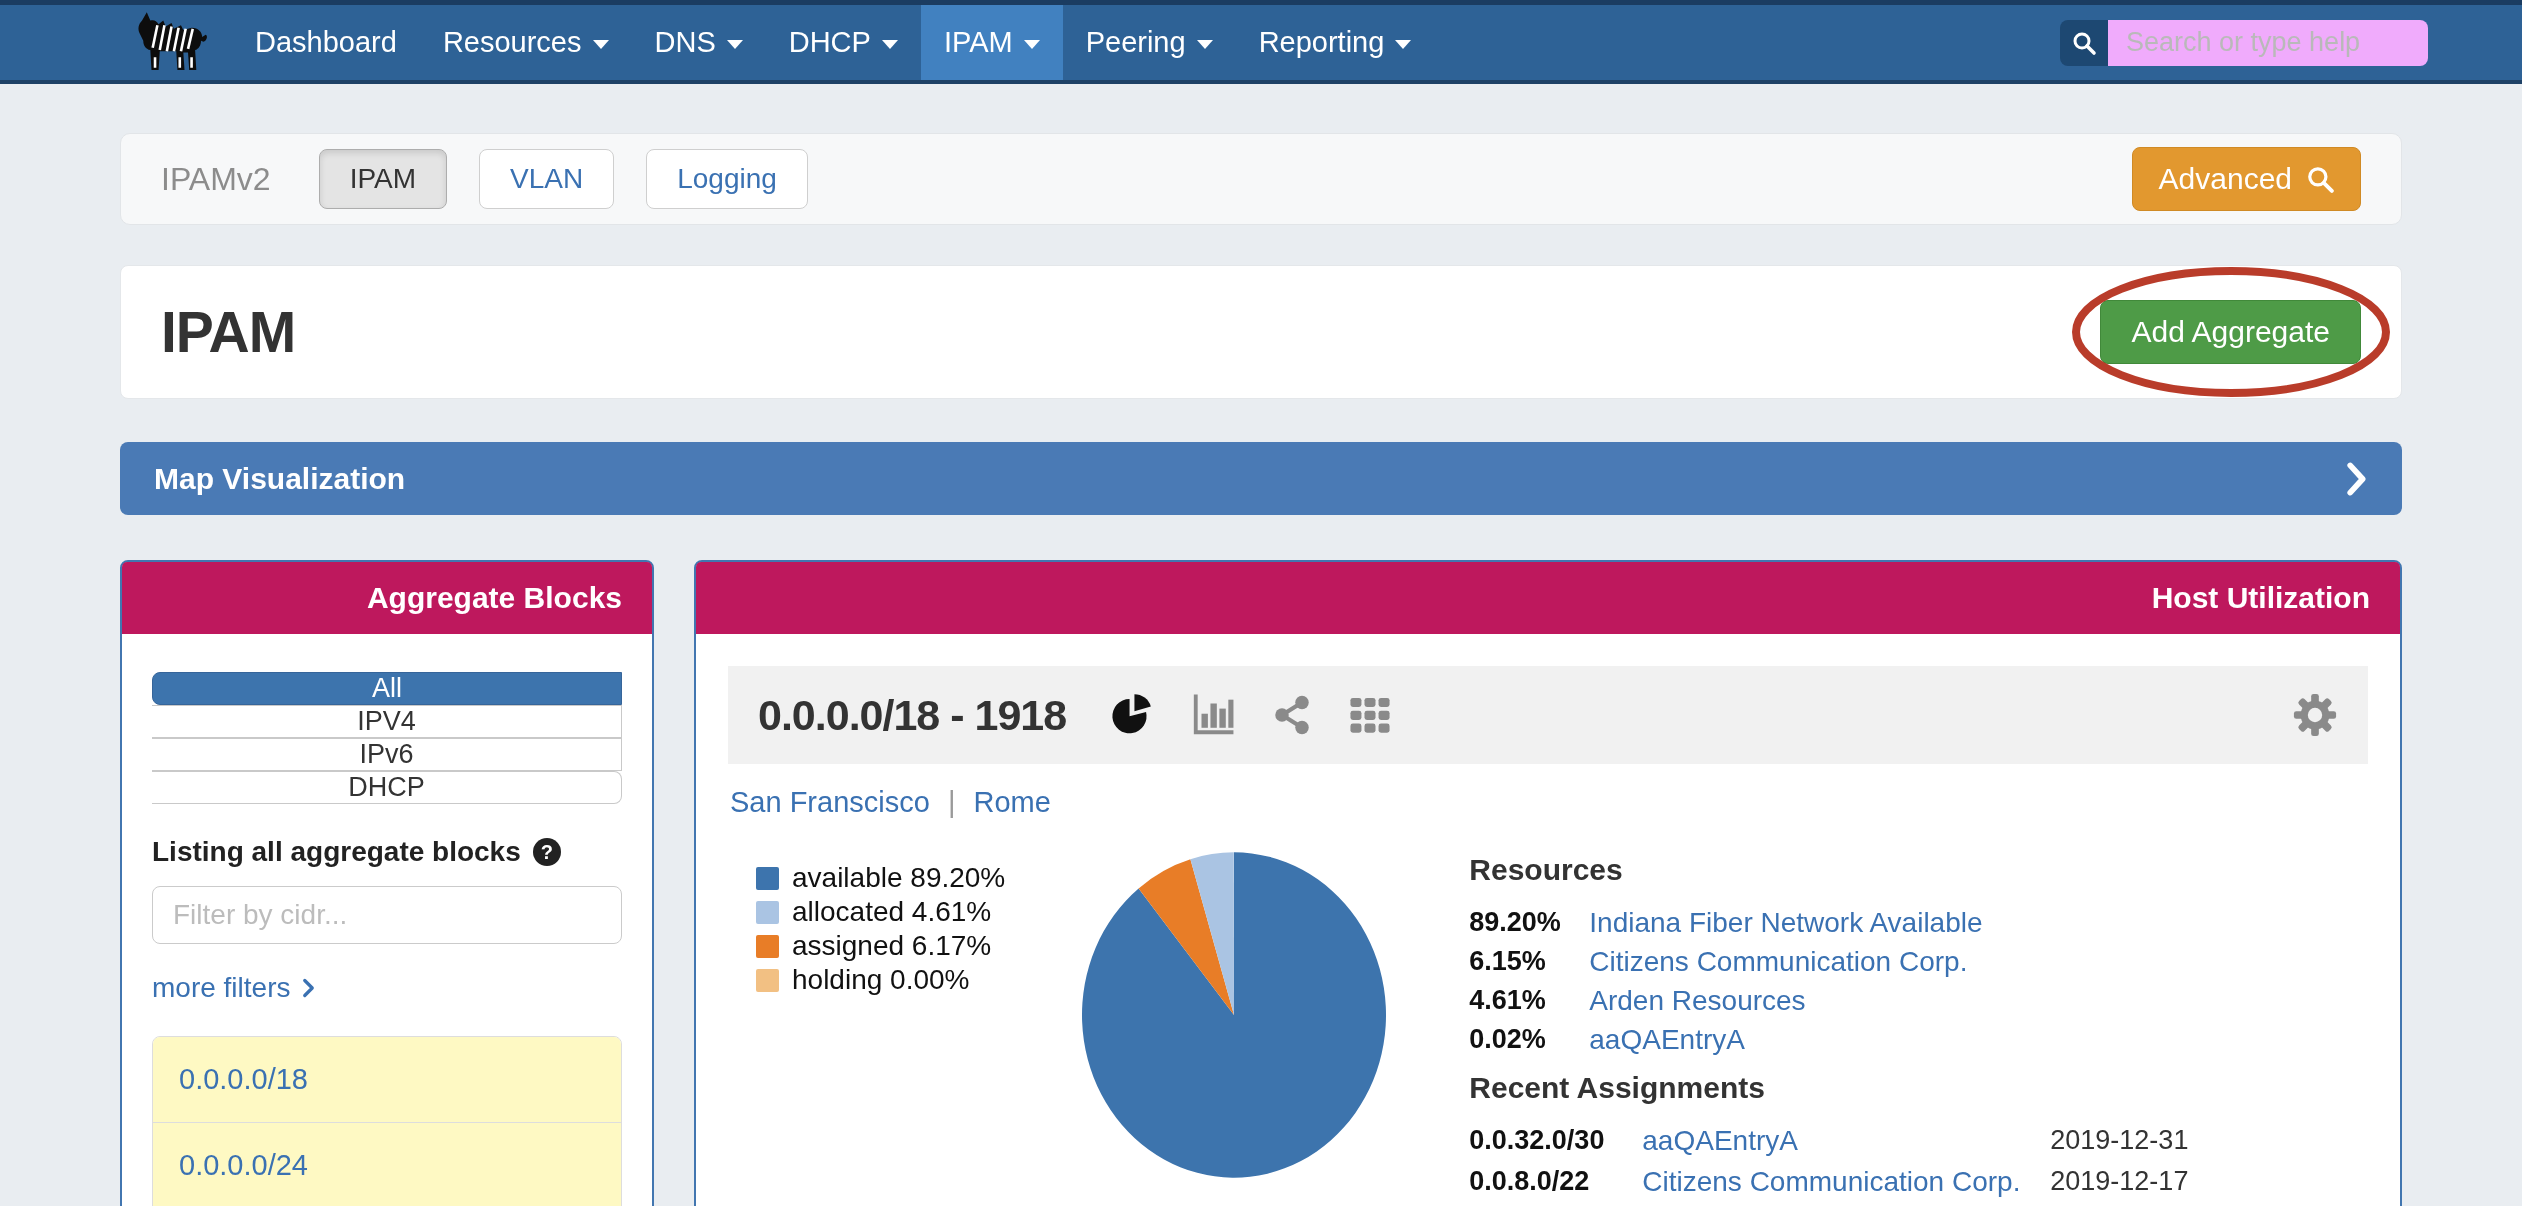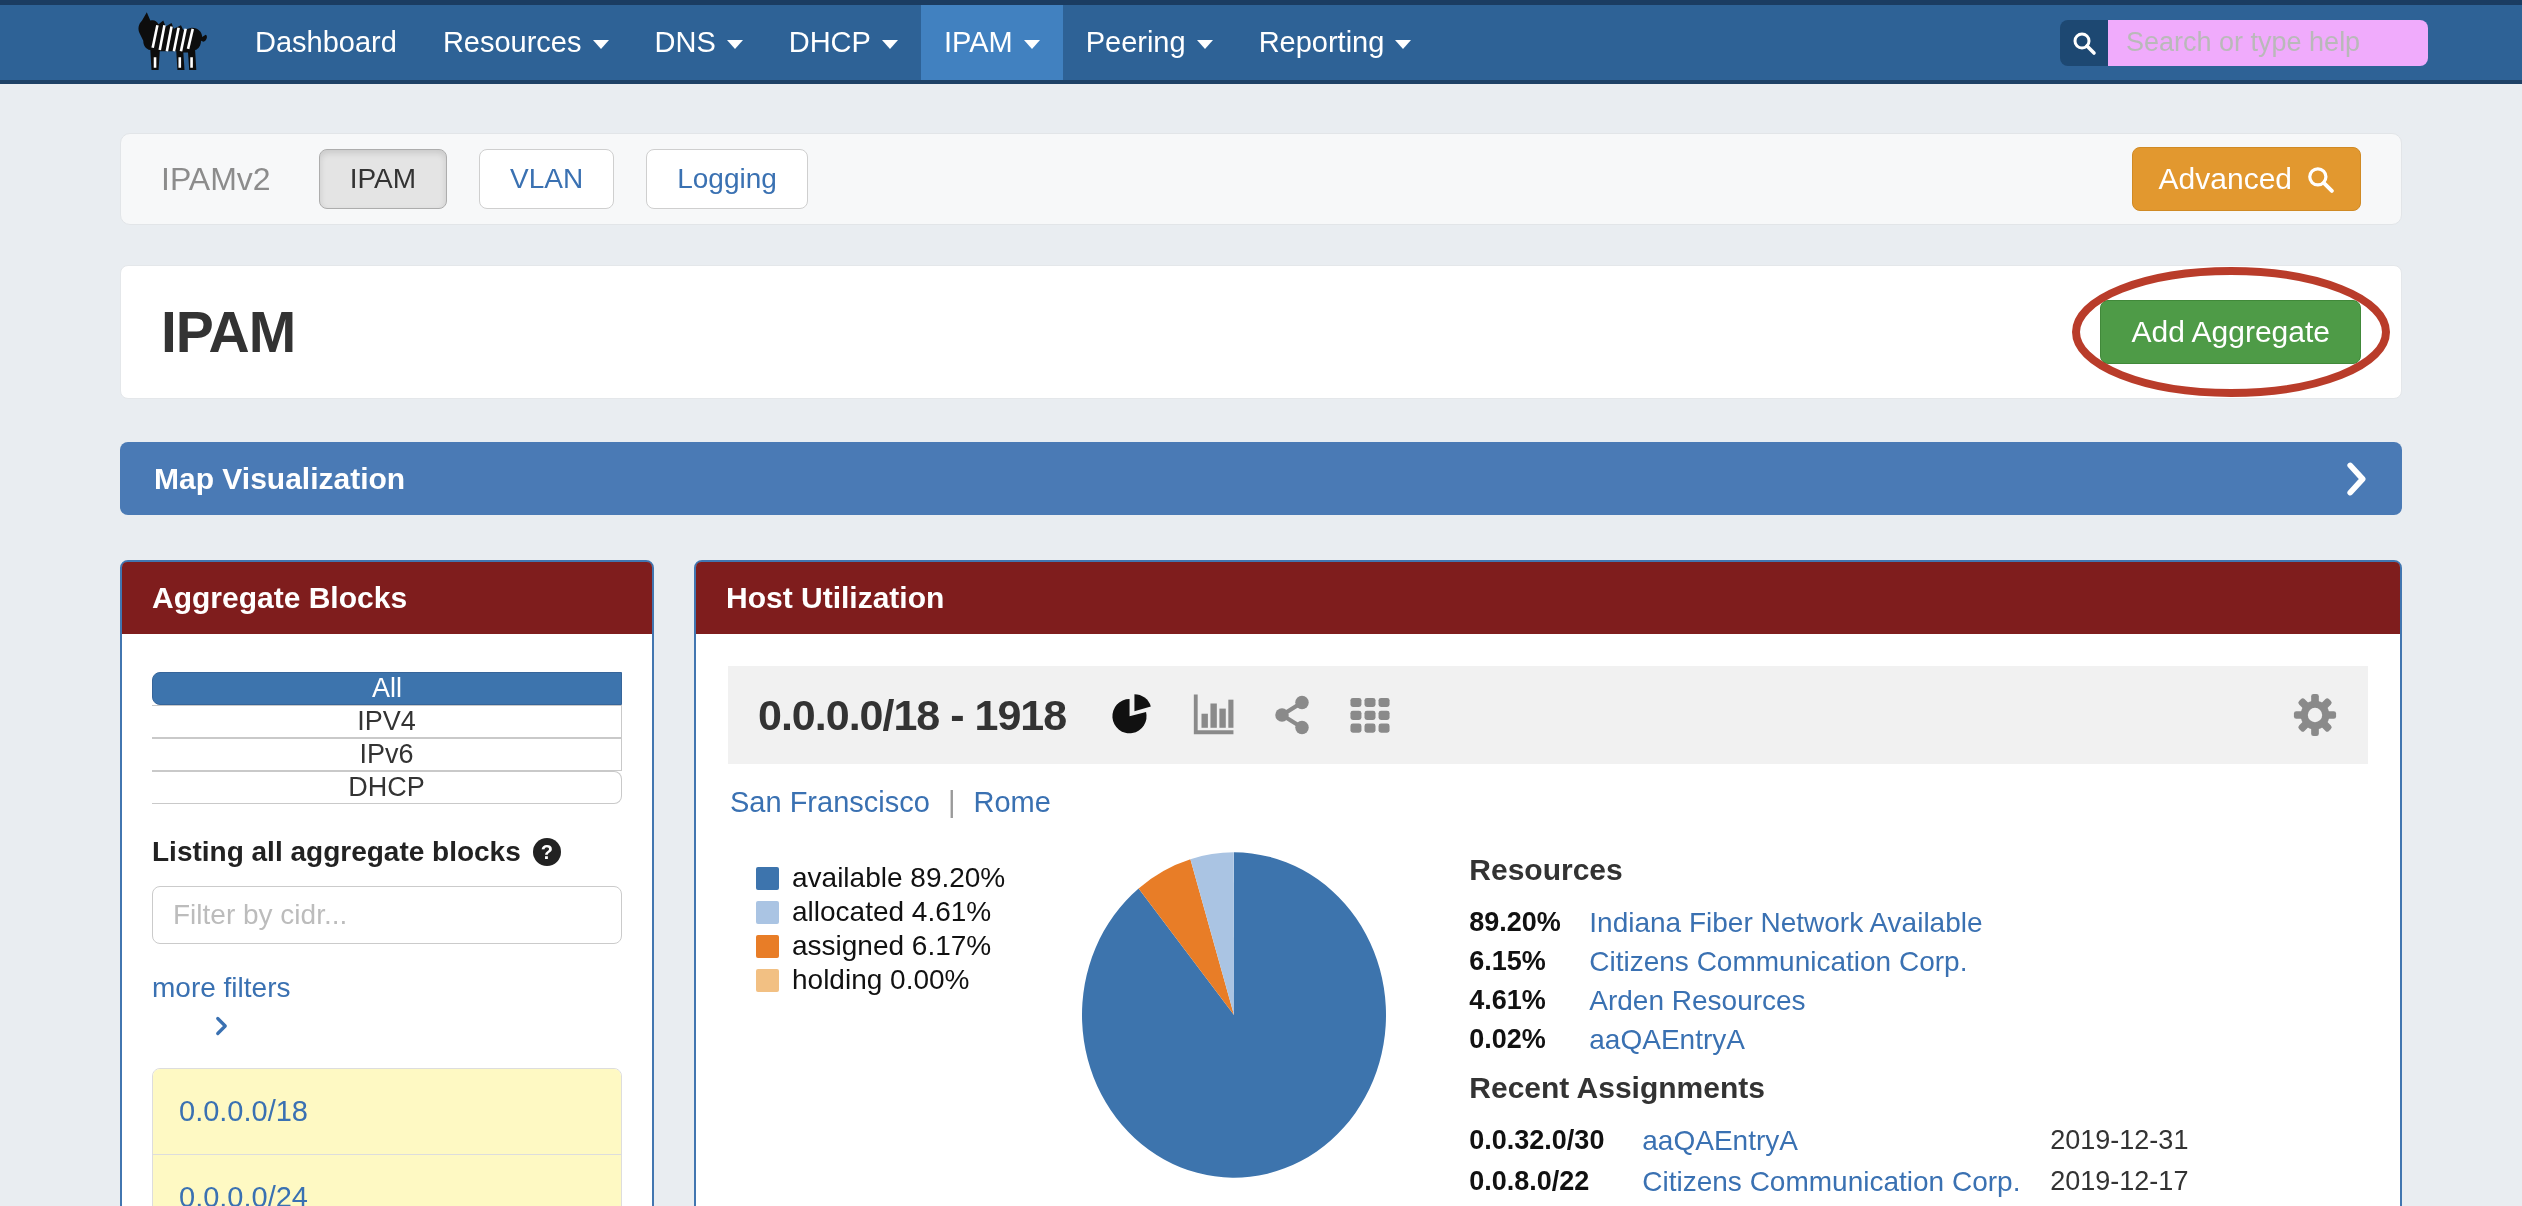--- a/index.html
+++ b/index.html
@@ -53,43 +53,43 @@
 
   
   .map-bar { margin-top:43px; height:73px; background:#4a7ab5; border-radius:8px;
     display:flex; align-items:center; padding:0 34px; cursor:pointer; }
   .map-bar-title { color:#fff; font-weight:bold; font-size:30px; }
   .map-chevron { margin-left:auto; display:flex; }
 
   
   .columns { margin-top:45px; display:flex; gap:40px; align-items:flex-start; }
   .panel { border:2px solid #4276b0; border-radius:8px; background:#fff; min-height:760px; }
-  .panel-header { background:#7f1d1d; color:#fff; font-weight:bold; font-size:30px;
-    padding:19px 30px; border-radius:5px 5px 0 0; }
+  .panel-header { background:#be185d; color:#fff; font-weight:bold; font-size:30px;
+    padding:19px 30px; border-radius:5px 5px 0 0;text-align:right; }
 
   
   .agg-panel { width:534px; flex:none; }
   .agg-body { padding:38px 30px; }
   .seg-group { display:flex; width:100%;flex-direction:column; }
   .seg-btn { flex:1; height:53px; font-family:"Liberation Sans", sans-serif; font-size:27px;
     background:#fff; border:1px solid #c9c9c9; border-left-width:0; color:#333; cursor:pointer; }
   .seg-btn:first-child { border-left-width:1px; border-radius:8px 0 0 8px; }
   .seg-btn:last-child { border-radius:0 8px 8px 0; }
   .seg-btn.active { background:#3d74ad; border-color:#36659a; color:#fff; }
   .listing-label { margin-top:32px; display:flex; align-items:center; gap:12px;
     font-weight:bold; font-size:28px; color:#222; }
   .help-icon { width:28px; height:28px; border-radius:50%; background:#222; color:#fff;
     font-size:20px; font-weight:bold; display:inline-flex; align-items:center;
     justify-content:center; cursor:pointer; }
   .filter-input { margin-top:18px; width:100%; height:58px; border:1px solid #cbcbcb;
     border-radius:8px; font-family:"Liberation Sans", sans-serif; font-size:28px;
     padding:16px 20px; color:#444; outline:none; }
   .filter-input::placeholder { color:#bcbcbc; }
   .more-filters { margin-top:28px; display:flex; align-items:center; gap:12px;
-    color:#3a71b2; font-size:28px; cursor:pointer; width:fit-content;flex-direction:column; }
+    color:#3a71b2; font-size:28px; cursor:pointer; width:fit-content; }
   .block-list { margin-top:32px; border:1px solid #ddd; border-radius:8px; overflow:hidden; }
   .block-item { padding:26px 26px; font-size:29px; color:#3a71b2; cursor:pointer;
     border-top:1px solid #ddd; background:#fef9c3; }
   .block-item:first-child { border-top:none; }
 
   
   .host-panel { flex:1; }
   .host-body { padding:32px 32px; }
   .sub-header { background:#f1f1f1; height:98px; display:flex; align-items:center; padding:0 30px; }
   .block-title { font-size:43px; font-weight:bold; color:#333; letter-spacing:-1px; }

